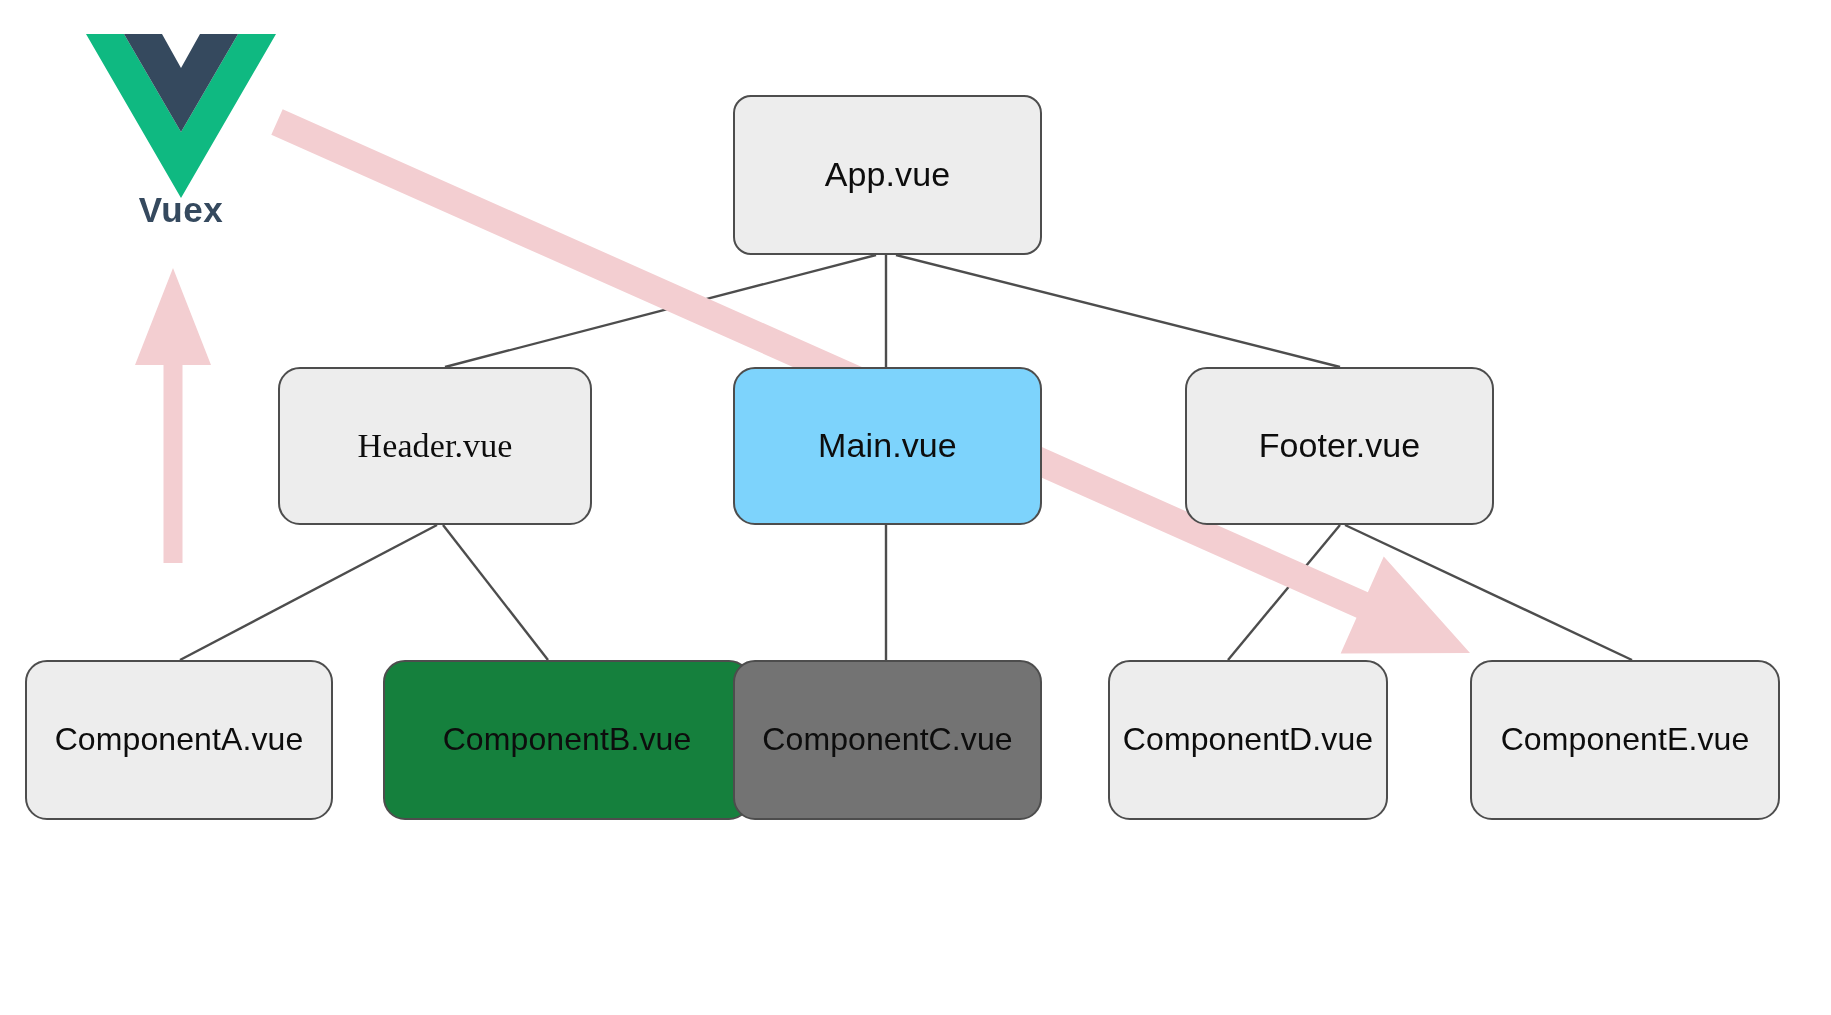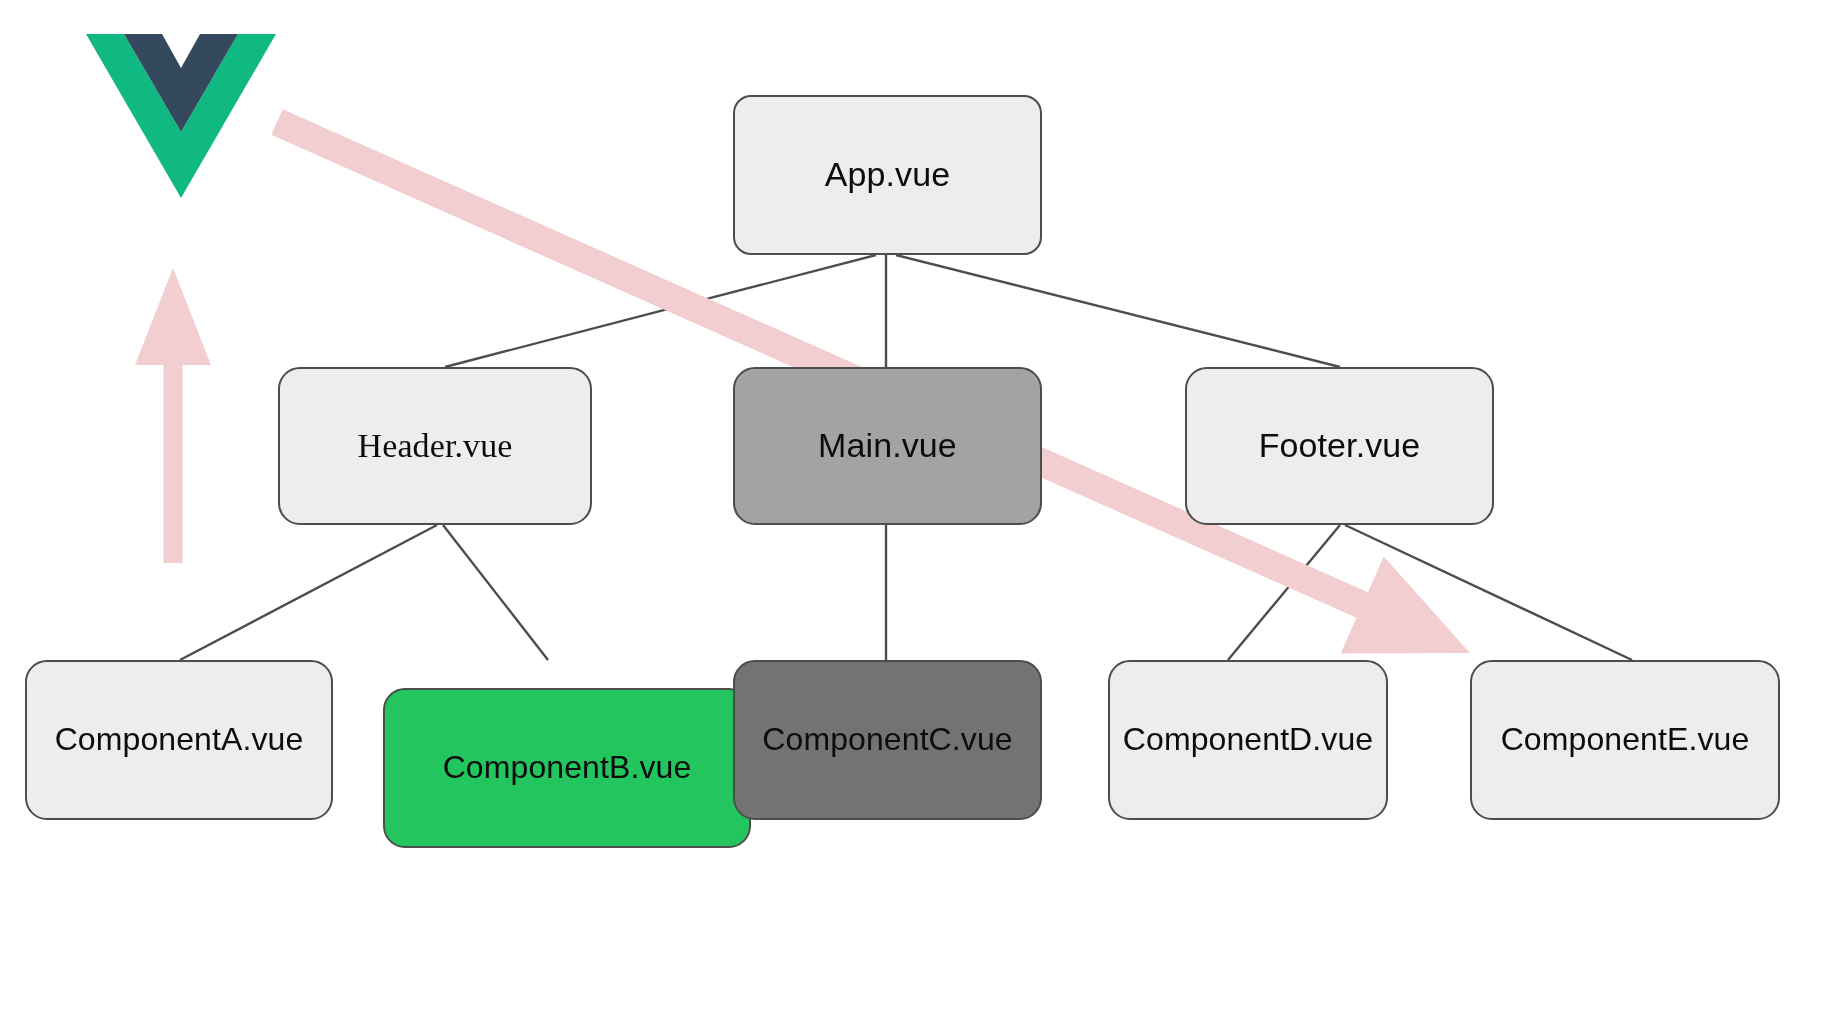--- a/index.html
+++ b/index.html
@@ -59,20 +59,21 @@
 <div id="stage">
 
   <div id="vuex-logo">
     <svg width="190" height="170" viewBox="0 0 190 170" aria-hidden="true">
 
       <polygon points="0,4 38,4 95,102 152,4 190,4 95,168" fill="#0fb981"></polygon>
 
       <polygon points="38,4 76,4 95,38 114,4 152,4 95,102" fill="#35495e"></polygon>
     </svg>
   </div>
+  <div id="vuex-wordmark">Vuex</div>
 
   <svg class="layer" id="edges-layer" viewBox="0 0 1831 1015">
       <line x1="876" y1="255" x2="445" y2="367" stroke="#4d4d4d" stroke-width="2.4"></line>
       <line x1="886" y1="255" x2="886" y2="367" stroke="#4d4d4d" stroke-width="2.4"></line>
       <line x1="896" y1="255" x2="1340" y2="367" stroke="#4d4d4d" stroke-width="2.4"></line>
       <line x1="437" y1="525" x2="180" y2="660" stroke="#4d4d4d" stroke-width="2.4"></line>
       <line x1="443" y1="525" x2="548" y2="660" stroke="#4d4d4d" stroke-width="2.4"></line>
       <line x1="886" y1="525" x2="886" y2="660" stroke="#4d4d4d" stroke-width="2.4"></line>
       <line x1="1340" y1="525" x2="1228" y2="660" stroke="#4d4d4d" stroke-width="2.4"></line>
       <line x1="1345" y1="525" x2="1632" y2="660" stroke="#4d4d4d" stroke-width="2.4"></line>
@@ -83,30 +84,30 @@
       <polygon points="271.31,134.79 1356.50,617.81 1340.64,653.44 1470.00,653.00 1383.75,556.60 1367.89,592.23 282.69,109.21" fill="#f3ced1"></polygon>
     </svg>
 
   <div id="nodes-root">
       <div class="node level-0" style="left: 733px; top: 95px; width: 309px; height: 160px; background: rgb(237, 237, 237); border-color: rgb(77, 77, 77); border-radius: 18px;">
         <span class="node-label">App.vue</span>
       </div>
       <div class="node level-1" style="left: 278px; top: 367px; width: 314px; height: 158px; background: rgb(237, 237, 237); border-color: rgb(77, 77, 77); font-family: Liberation Serif, serif;">
         <span class="node-label">Header.vue</span>
       </div>
-      <div class="node level-1" style="left: 733px; top: 367px; width: 309px; height: 158px; background: #a3a3a3; border-color: rgb(77, 77, 77);">
+      <div class="node level-1" style="left: 733px; top: 367px; width: 309px; height: 158px; background: #7dd3fc; border-color: rgb(77, 77, 77);">
         <span class="node-label">Main.vue</span>
       </div>
       <div class="node level-1" style="left: 1185px; top: 367px; width: 309px; height: 158px; background: rgb(237, 237, 237); border-color: rgb(77, 77, 77); text-align: center;">
         <span class="node-label">Footer.vue</span>
       </div>
       <div class="node level-2" style="left: 25px; top: 660px; width: 308px; height: 160px; background: rgb(237, 237, 237); border-color: rgb(77, 77, 77);">
         <span class="node-label">ComponentA.vue</span>
       </div>
-      <div class="node level-2" style="left: 383px; top: 660px; width: 368px; height: 160px; background: #22c55e; border-color: rgb(77, 77, 77); margin-top: 28px;">
+      <div class="node level-2" style="left: 383px; top: 660px; width: 368px; height: 160px; background: #15803d; border-color: rgb(77, 77, 77);">
         <span class="node-label">ComponentB.vue</span>
       </div>
       <div class="node level-2" style="left: 733px; top: 660px; width: 309px; height: 160px; background: #737373; border-color: rgb(77, 77, 77); text-align: right;">
         <span class="node-label">ComponentC.vue</span>
       </div>
       <div class="node level-2" style="left: 1108px; top: 660px; width: 280px; height: 160px; background: rgb(237, 237, 237); border-color: rgb(77, 77, 77); border-radius: 22px;">
         <span class="node-label">ComponentD.vue</span>
       </div>
       <div class="node level-2" style="left: 1470px; top: 660px; width: 310px; height: 160px; background: rgb(237, 237, 237); border-color: rgb(77, 77, 77);">
         <span class="node-label">ComponentE.vue</span>

